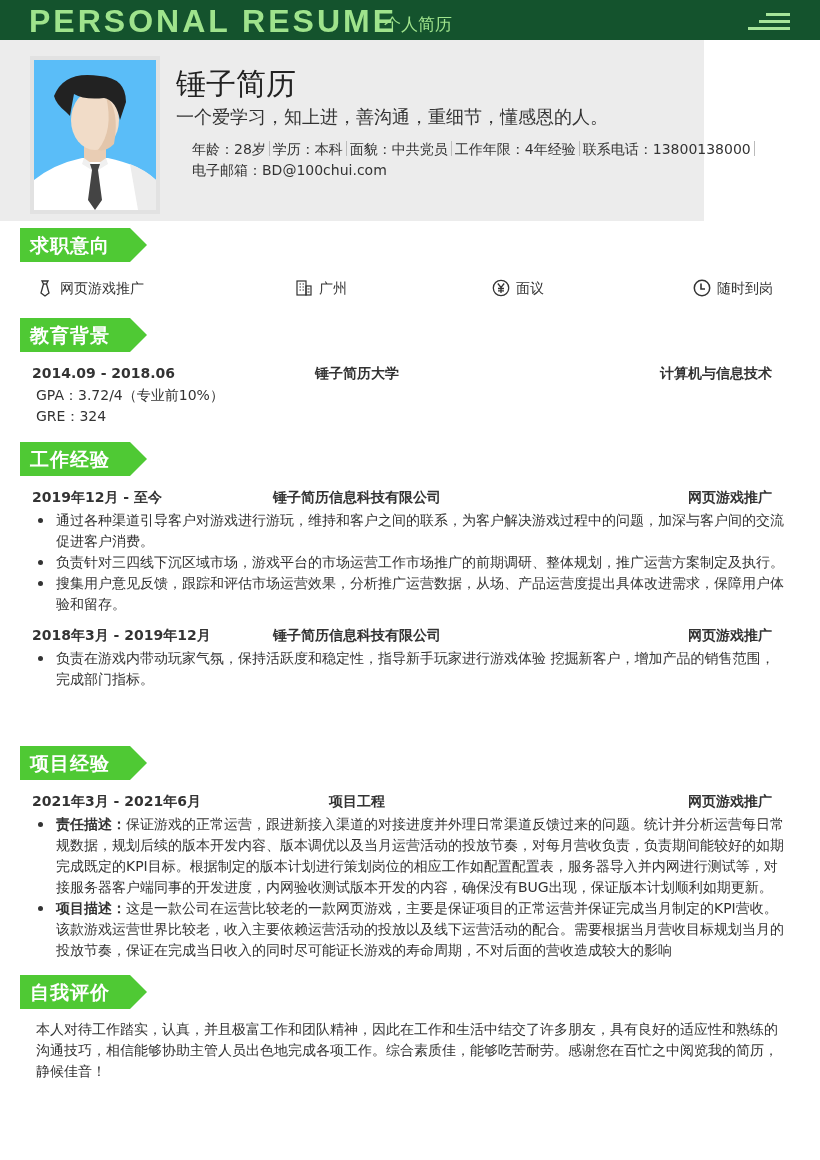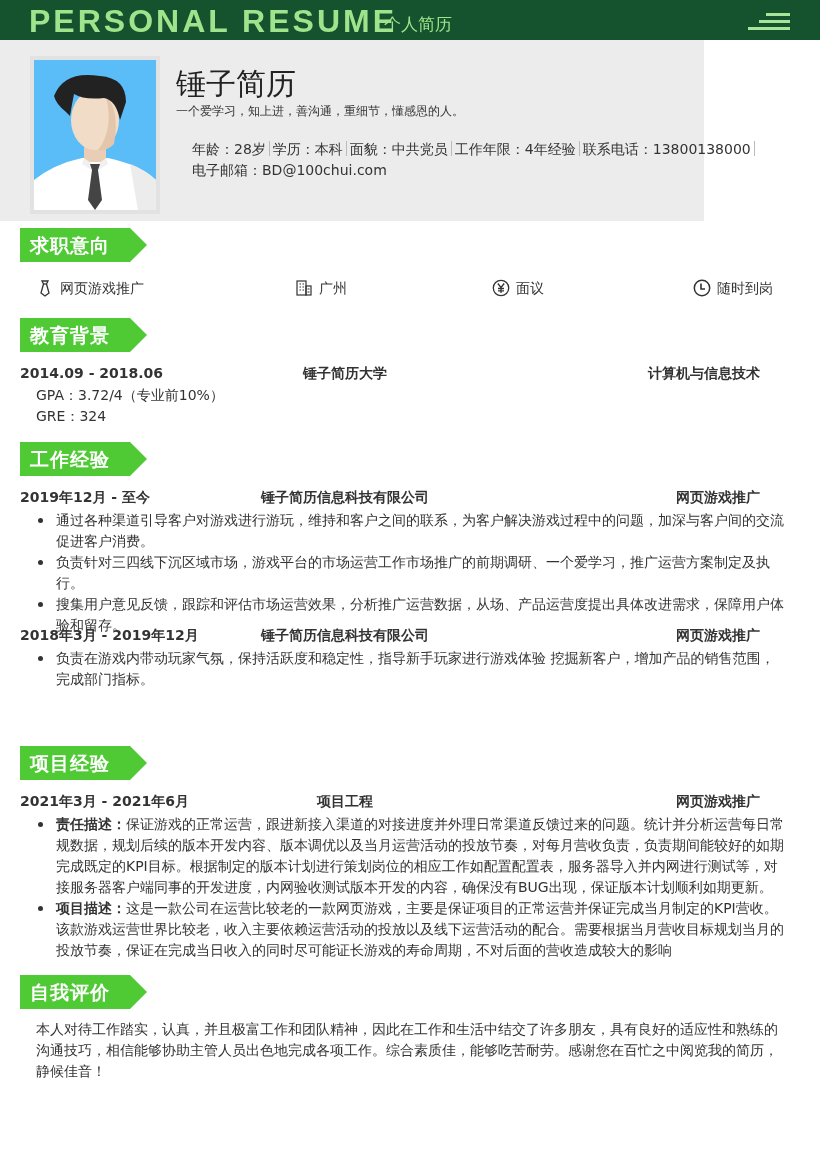--- a/index.html
+++ b/index.html
@@ -12,33 +12,33 @@
   .menu-icon { position: absolute; left: 746px; top: 13px; width: 44px; height: 18px; cursor: pointer; }
   .menu-icon span { position: absolute; right: 0; height: 3px; background: #a6e59a; }
   .menu-icon .l1 { top: 0; width: 24px; }
   .menu-icon .l2 { top: 7px; width: 31px; }
   .menu-icon .l3 { top: 14px; width: 42px; }
 
   .profile { position: absolute; left: 0; top: 40px; width: 704px; height: 181px; background: #ececec; }
   .photo-frame { position: absolute; left: 30px; top: 16px; width: 130px; height: 158px; background: #e2e2e2; padding: 4px; }
   .photo { width: 122px; height: 150px; background: #5abdf8; position: relative; overflow: hidden; }
   .name { position: absolute; left: 176px; top: 24px; font-size: 30px; color: #222; line-height: 40px; }
-  .motto { position: absolute; left: 176px; top: 60px; font-size: 12px; color: #333; line-height: 22px; }
+  .motto { position: absolute; left: 176px; top: 66px; font-size: 18px; color: #333; line-height: 22px; }
   .info { position: absolute; left: 192px; top: 99px; width: 590px; font-size: 14px; color: #333; line-height: 21px; }
   .info .sep { display: inline-block; width: 1px; height: 15px; background: #bbbbbb; margin: 0 3px; vertical-align: -2px; }
 
   .section-head { position: absolute; left: 20px; height: 34px; width: 127px; }
   .section-head .tag { position: absolute; left: 0; top: 0; width: 127px; height: 34px; background: #4fc934; clip-path: polygon(0 0, 110px 0, 127px 17px, 110px 34px, 0 34px); }
   .section-head .label { position: absolute; left: 10px; top: 3px; font-size: 19px; font-weight: bold; color: #ffffff; line-height: 28px; letter-spacing: 1px; }
 
   .intent-row { position: absolute; left: 36px; top: 278px; width: 740px; height: 22px; font-size: 14px; color: #333; }
   .intent { position: absolute; top: 0; display: flex; align-items: center; gap: 6px; line-height: 20px; }
   .intent svg { width: 18px; height: 18px; }
 
-  .row3 { position: absolute; left: 20px; width: 740px; font-size: 14px; font-weight: bold; color: #333; line-height: 20px; height: 20px; }
+  .row3 { position: absolute; left: 32px; width: 740px; font-size: 14px; font-weight: bold; color: #333; line-height: 20px; height: 20px; }
   .row3 .c1 { position: absolute; left: 0; }
   .row3 .c2 { position: absolute; }
   .row3 .c3 { position: absolute; right: 0; }
 
   .plain { position: absolute; left: 36px; font-size: 14px; color: #333; line-height: 21px; }
 
   .bullets { position: absolute; left: 36px; width: 752px; list-style: none; font-size: 14px; color: #333; line-height: 21px; }
   .bullets li { position: relative; padding-left: 20px; }
   .bullets li::before { content: ""; position: absolute; left: 2px; top: 8px; width: 5px; height: 5px; border-radius: 50%; background: #333; }
   .bullets b { font-weight: bold; }
@@ -134,21 +134,21 @@
   <div class="tag"></div>
   <div class="label">工作经验</div>
 </div>
 <div class="row3" style="top:487px;">
   <span class="c1">2019年12月 - 至今</span>
   <span class="c2" style="left:241px;">锤子简历信息科技有限公司</span>
   <span class="c3">网页游戏推广</span>
 </div>
 <ul class="bullets" style="top:510px;">
   <li>通过各种渠道引导客户对游戏进行游玩，维持和客户之间的联系，为客户解决游戏过程中的问题，加深与客户间的交流促进客户消费。</li>
-  <li>负责针对三四线下沉区域市场，游戏平台的市场运营工作市场推广的前期调研、一个爱学习，推广运营方案制定及执行。</li>
+  <li>负责针对三四线下沉区域市场，游戏平台的市场运营工作市场推广的前期调研、整体规划，推广运营方案制定及执行。</li>
   <li>搜集用户意见反馈，跟踪和评估市场运营效果，分析推广运营数据，从场、产品运营度提出具体改进需求，保障用户体验和留存。</li>
 </ul>
 <div class="row3" style="top:625px;">
   <span class="c1">2018年3月 - 2019年12月</span>
   <span class="c2" style="left:241px;">锤子简历信息科技有限公司</span>
   <span class="c3">网页游戏推广</span>
 </div>
 <ul class="bullets" style="top:648px;">
   <li>负责在游戏内带动玩家气氛，保持活跃度和稳定性，指导新手玩家进行游戏体验 挖掘新客户，增加产品的销售范围，完成部门指标。</li>
 </ul>

